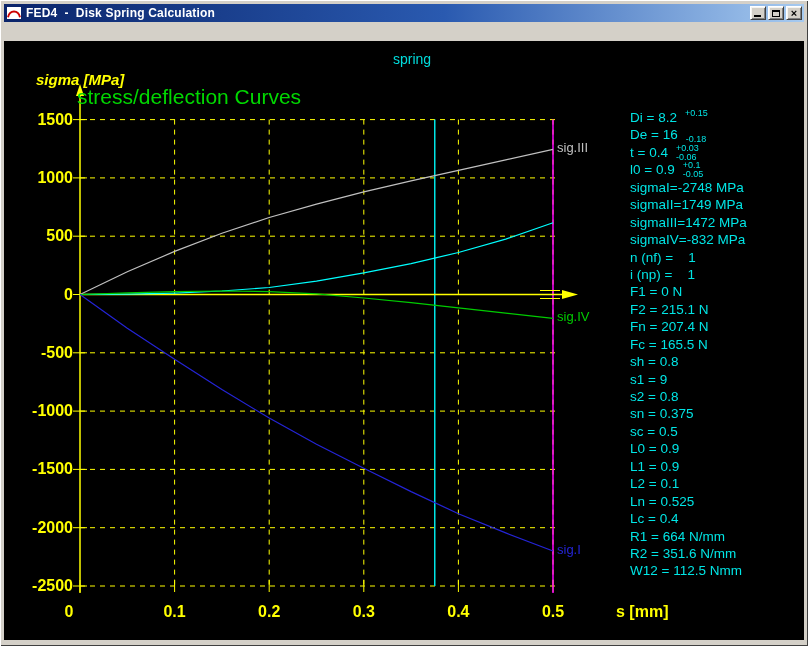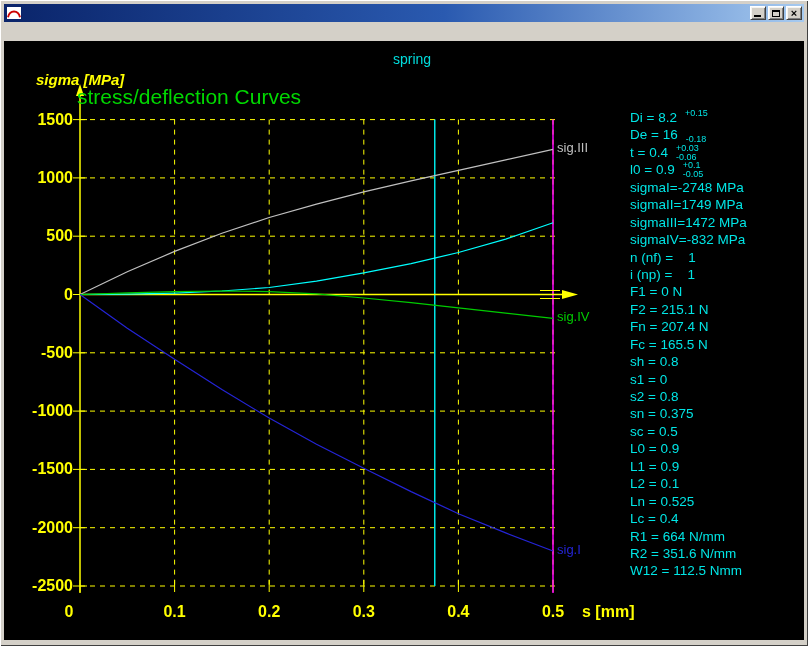--- a/index.html
+++ b/index.html
@@ -51,20 +51,21 @@
 </head>
 <body>
 
 <div class="window">
 
   <div class="titlebar">
     <svg class="app-icon" viewBox="0 0 16 14">
       <rect x="0" y="0" width="16" height="14" fill="#ffffff"></rect>
       <path d="M1,12 C3,3 13,3 15,12" stroke="#cc0000" stroke-width="2.2" fill="none"></path>
     </svg>
+    <span class="title-text">FED4  -  Disk Spring Calculation</span>
     <span class="winbtns">
       <span class="wbtn">
           <span class="glyph-min"></span>
         </span>
       <span class="wbtn">
           <span class="glyph-max"></span>
         </span>
       <span class="wbtn">
           <span class="glyph-close">×</span>
         </span>
@@ -113,21 +114,21 @@
       <line x1="540" y1="298.5" x2="560" y2="298.5" stroke="#ffff00" stroke-width="1"></line>
       <polyline points="80.0,294.5 127.3,271.8 174.6,251.4 221.9,233.3 269.2,217.5 316.5,204.1 363.8,191.9 411.1,180.8 458.4,170.3 505.7,159.8 553.0,149.3" fill="none" stroke="#c0c0c0" stroke-width="1.2"></polyline>
       <polyline points="80.0,294.5 127.3,294.2 174.6,293.1 221.9,291.0 269.2,287.5 316.5,281.1 363.8,272.9 411.1,263.6 458.4,252.5 505.7,239.1 553.0,222.8" fill="none" stroke="#00ffff" stroke-width="1.2"></polyline>
       <polyline points="80.0,294.5 127.3,292.8 174.6,291.6 221.9,291.0 269.2,291.6 316.5,293.9 363.8,298.0 411.1,302.7 458.4,307.9 505.7,313.2 553.0,318.4" fill="none" stroke="#00cc00" stroke-width="1.2"></polyline>
       <polyline points="80.0,294.5 127.3,328.3 174.6,359.2 221.9,389.5 269.2,418.1 316.5,444.3 363.8,468.2 411.1,491.6 458.4,513.7 505.7,532.9 553.0,551.0" fill="none" stroke="#2424d6" stroke-width="1.2"></polyline>
     </svg>
 
   <div class="lbl ylab" style="left:36px;top:71px;">sigma [MPa]</div>
   <div class="lbl chart-title" style="left:77px;top:85px;">stress/deflection Curves</div>
   <div class="lbl spring" style="left:393px;top:51px;">spring</div>
-  <div class="lbl xlab" style="left:582px;top:603px;text-align:center;">s [mm]</div>
+  <div class="lbl xlab" style="left:616px;top:603px;text-align:center;">s [mm]</div>
 
   <div id="tick-labels">
       <div class="lbl ytick" style="left: 25px; top: 110.6px;">1500</div>
       <div class="lbl ytick" style="left: 25px; top: 168.9px;">1000</div>
       <div class="lbl ytick" style="left: 25px; top: 227.2px;">500</div>
       <div class="lbl ytick" style="left: 25px; top: 285.5px;">0</div>
       <div class="lbl ytick" style="left: 25px; top: 343.8px;">-500</div>
       <div class="lbl ytick" style="left: 25px; top: 402.1px;">-1000</div>
       <div class="lbl ytick" style="left: 25px; top: 460.4px;">-1500</div>
       <div class="lbl ytick" style="left: 25px; top: 518.7px;">-2000</div>
@@ -155,21 +156,21 @@
       <div class="pline"><span>sigmaII=1749 MPa</span></div>
       <div class="pline"><span>sigmaIII=1472 MPa</span></div>
       <div class="pline"><span>sigmaIV=-832 MPa</span></div>
       <div class="pline"><span>n (nf) =    1</span></div>
       <div class="pline"><span>i (np) =    1</span></div>
       <div class="pline"><span>F1 = 0 N</span></div>
       <div class="pline"><span>F2 = 215.1 N</span></div>
       <div class="pline"><span>Fn = 207.4 N</span></div>
       <div class="pline"><span>Fc = 165.5 N</span></div>
       <div class="pline"><span>sh = 0.8</span></div>
-      <div class="pline"><span>s1 = 0</span></div>
+      <div class="pline"><span>s1 = 9</span></div>
       <div class="pline"><span>s2 = 0.8</span></div>
       <div class="pline"><span>sn = 0.375</span></div>
       <div class="pline"><span>sc = 0.5</span></div>
       <div class="pline"><span>L0 = 0.9</span></div>
       <div class="pline"><span>L1 = 0.9</span></div>
       <div class="pline"><span>L2 = 0.1</span></div>
       <div class="pline"><span>Ln = 0.525</span></div>
       <div class="pline"><span>Lc = 0.4</span></div>
       <div class="pline"><span>R1 = 664 N/mm</span></div>
       <div class="pline"><span>R2 = 351.6 N/mm</span></div>

